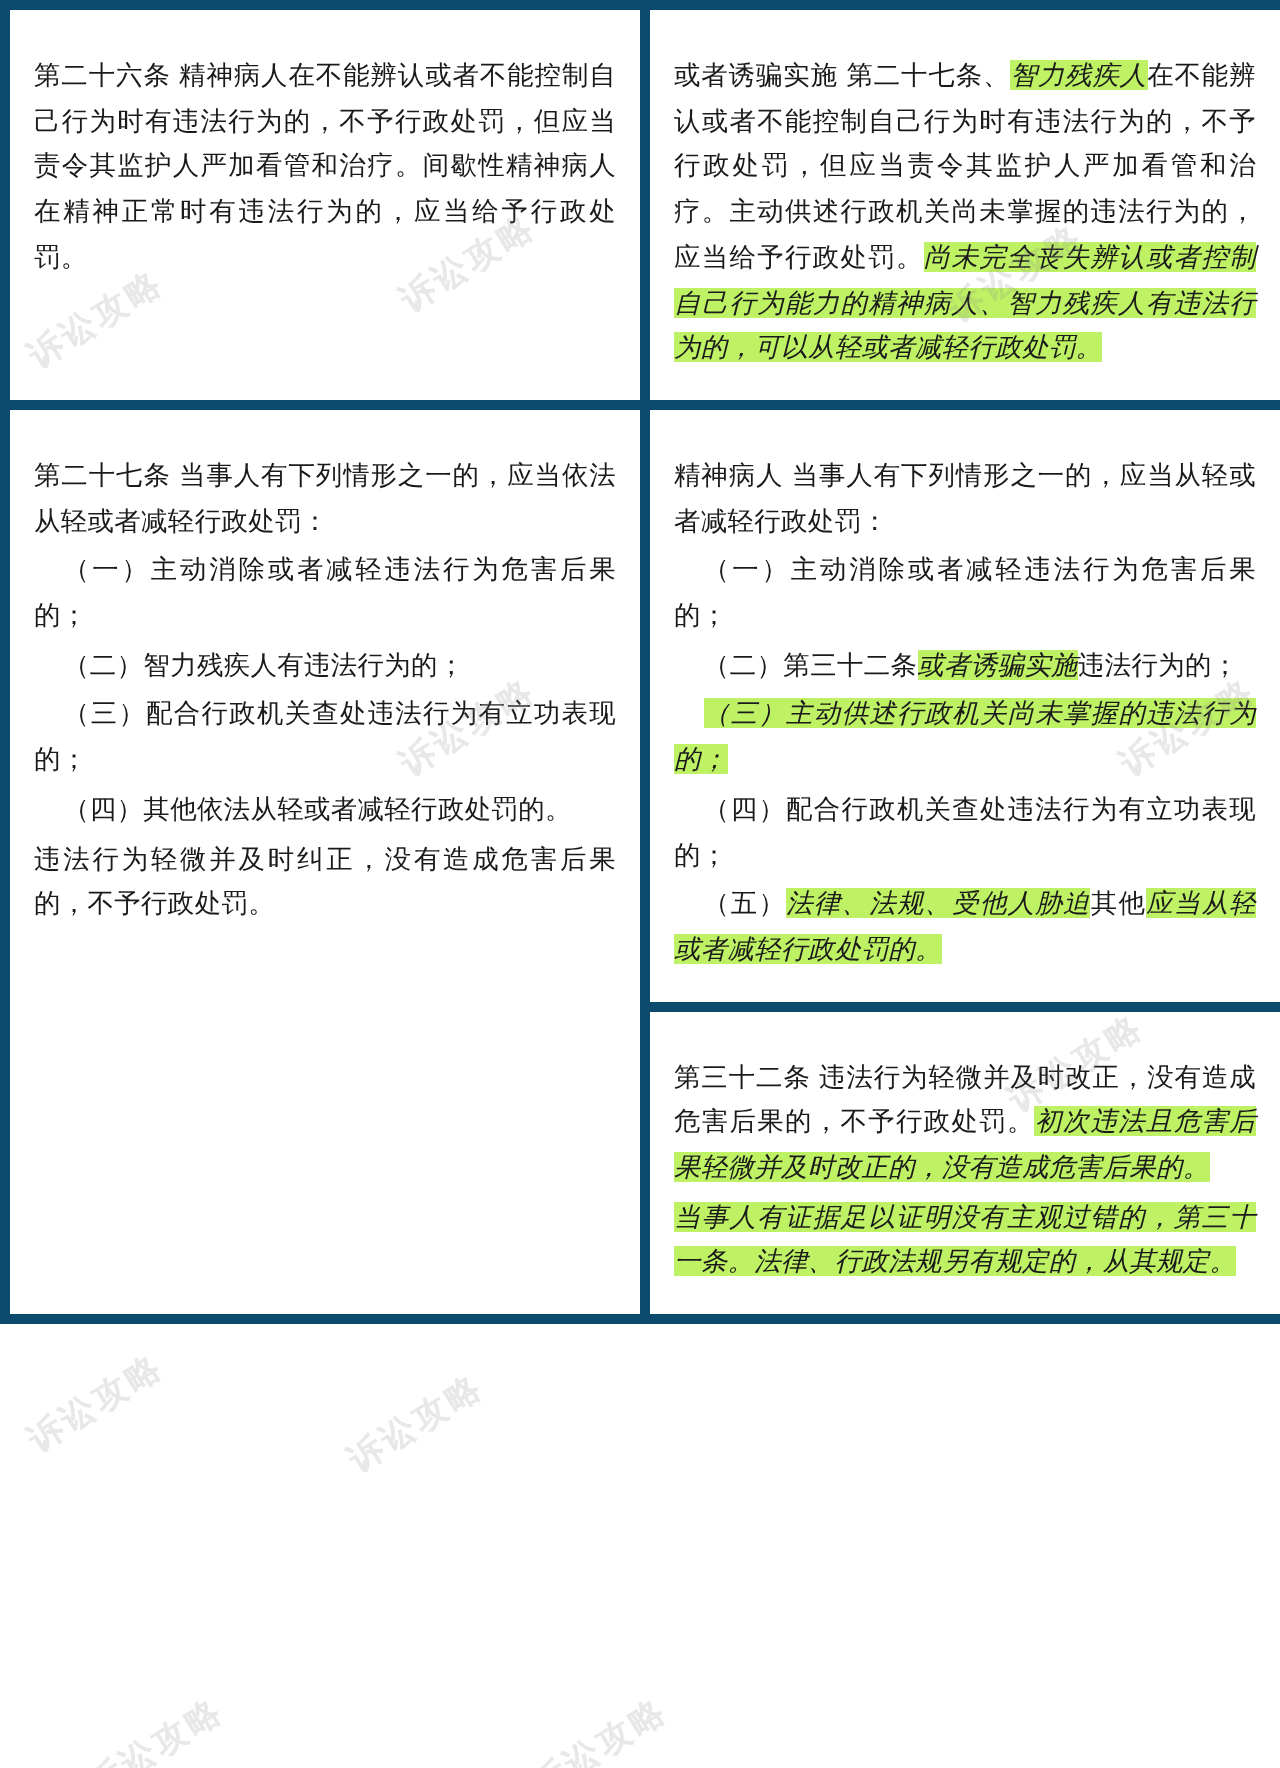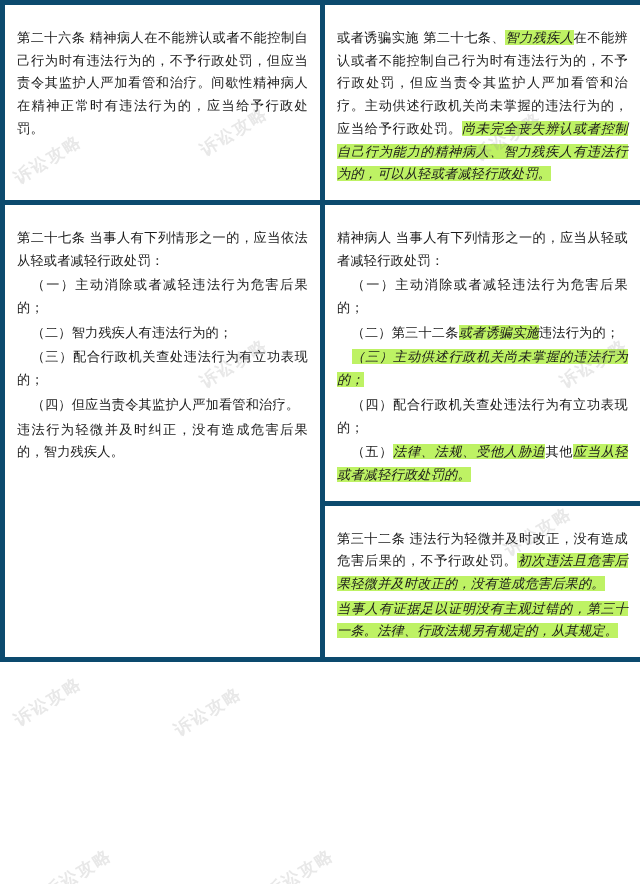--- a/index.html
+++ b/index.html
@@ -74,22 +74,22 @@
             </div>
         </td>
       </tr>
       <tr>
         <td rowspan="2">
           <div class="cellwrap">
               <div class="p"><span>第二十七条</span><span>  </span><span>当事人有下列情形之一的，应当依法从轻或者减轻行政处罚：</span></div>
               <div class="p indent"><span>（一）主动消除或者减轻违法行为危害后果的；</span></div>
               <div class="p indent"><span>（二）智力残疾人有违法行为的；</span></div>
               <div class="p indent"><span>（三）配合行政机关查处违法行为有立功表现的；</span></div>
-              <div class="p indent"><span>（四）但应当责令其监护人严加看管和治疗。</span></div>
-              <div class="p"><span>违法行为轻微并及时纠正，没有造成危害后果的，智力残疾人。</span></div>
+              <div class="p indent"><span>（四）其他依法从轻或者减轻行政处罚的。</span></div>
+              <div class="p"><span>违法行为轻微并及时纠正，没有造成危害后果的，不予行政处罚。</span></div>
             </div>
         </td>
         <td>
           <div class="cellwrap">
               <div class="p"><span>精神病人</span><span>  </span><span>当事人有下列情形之一的，应当从轻或者减轻行政处罚：</span></div>
               <div class="p indent"><span>（一）主动消除或者减轻违法行为危害后果的；</span></div>
               <div class="p indent"><span>（二）第三十二条</span><span class="hl">或者诱骗实施</span><span>违法行为的；</span></div>
               <div class="p indent"><span class="hl">（三）主动供述行政机关尚未掌握的违法行为的；</span></div>
               <div class="p indent"><span>（四）配合行政机关查处违法行为有立功表现的；</span></div>
               <div class="p indent"><span>（五）</span><span class="hl">法律、法规、受他人胁迫</span><span>其他</span><span class="hl">应当从轻或者减轻行政处罚的。</span></div>

